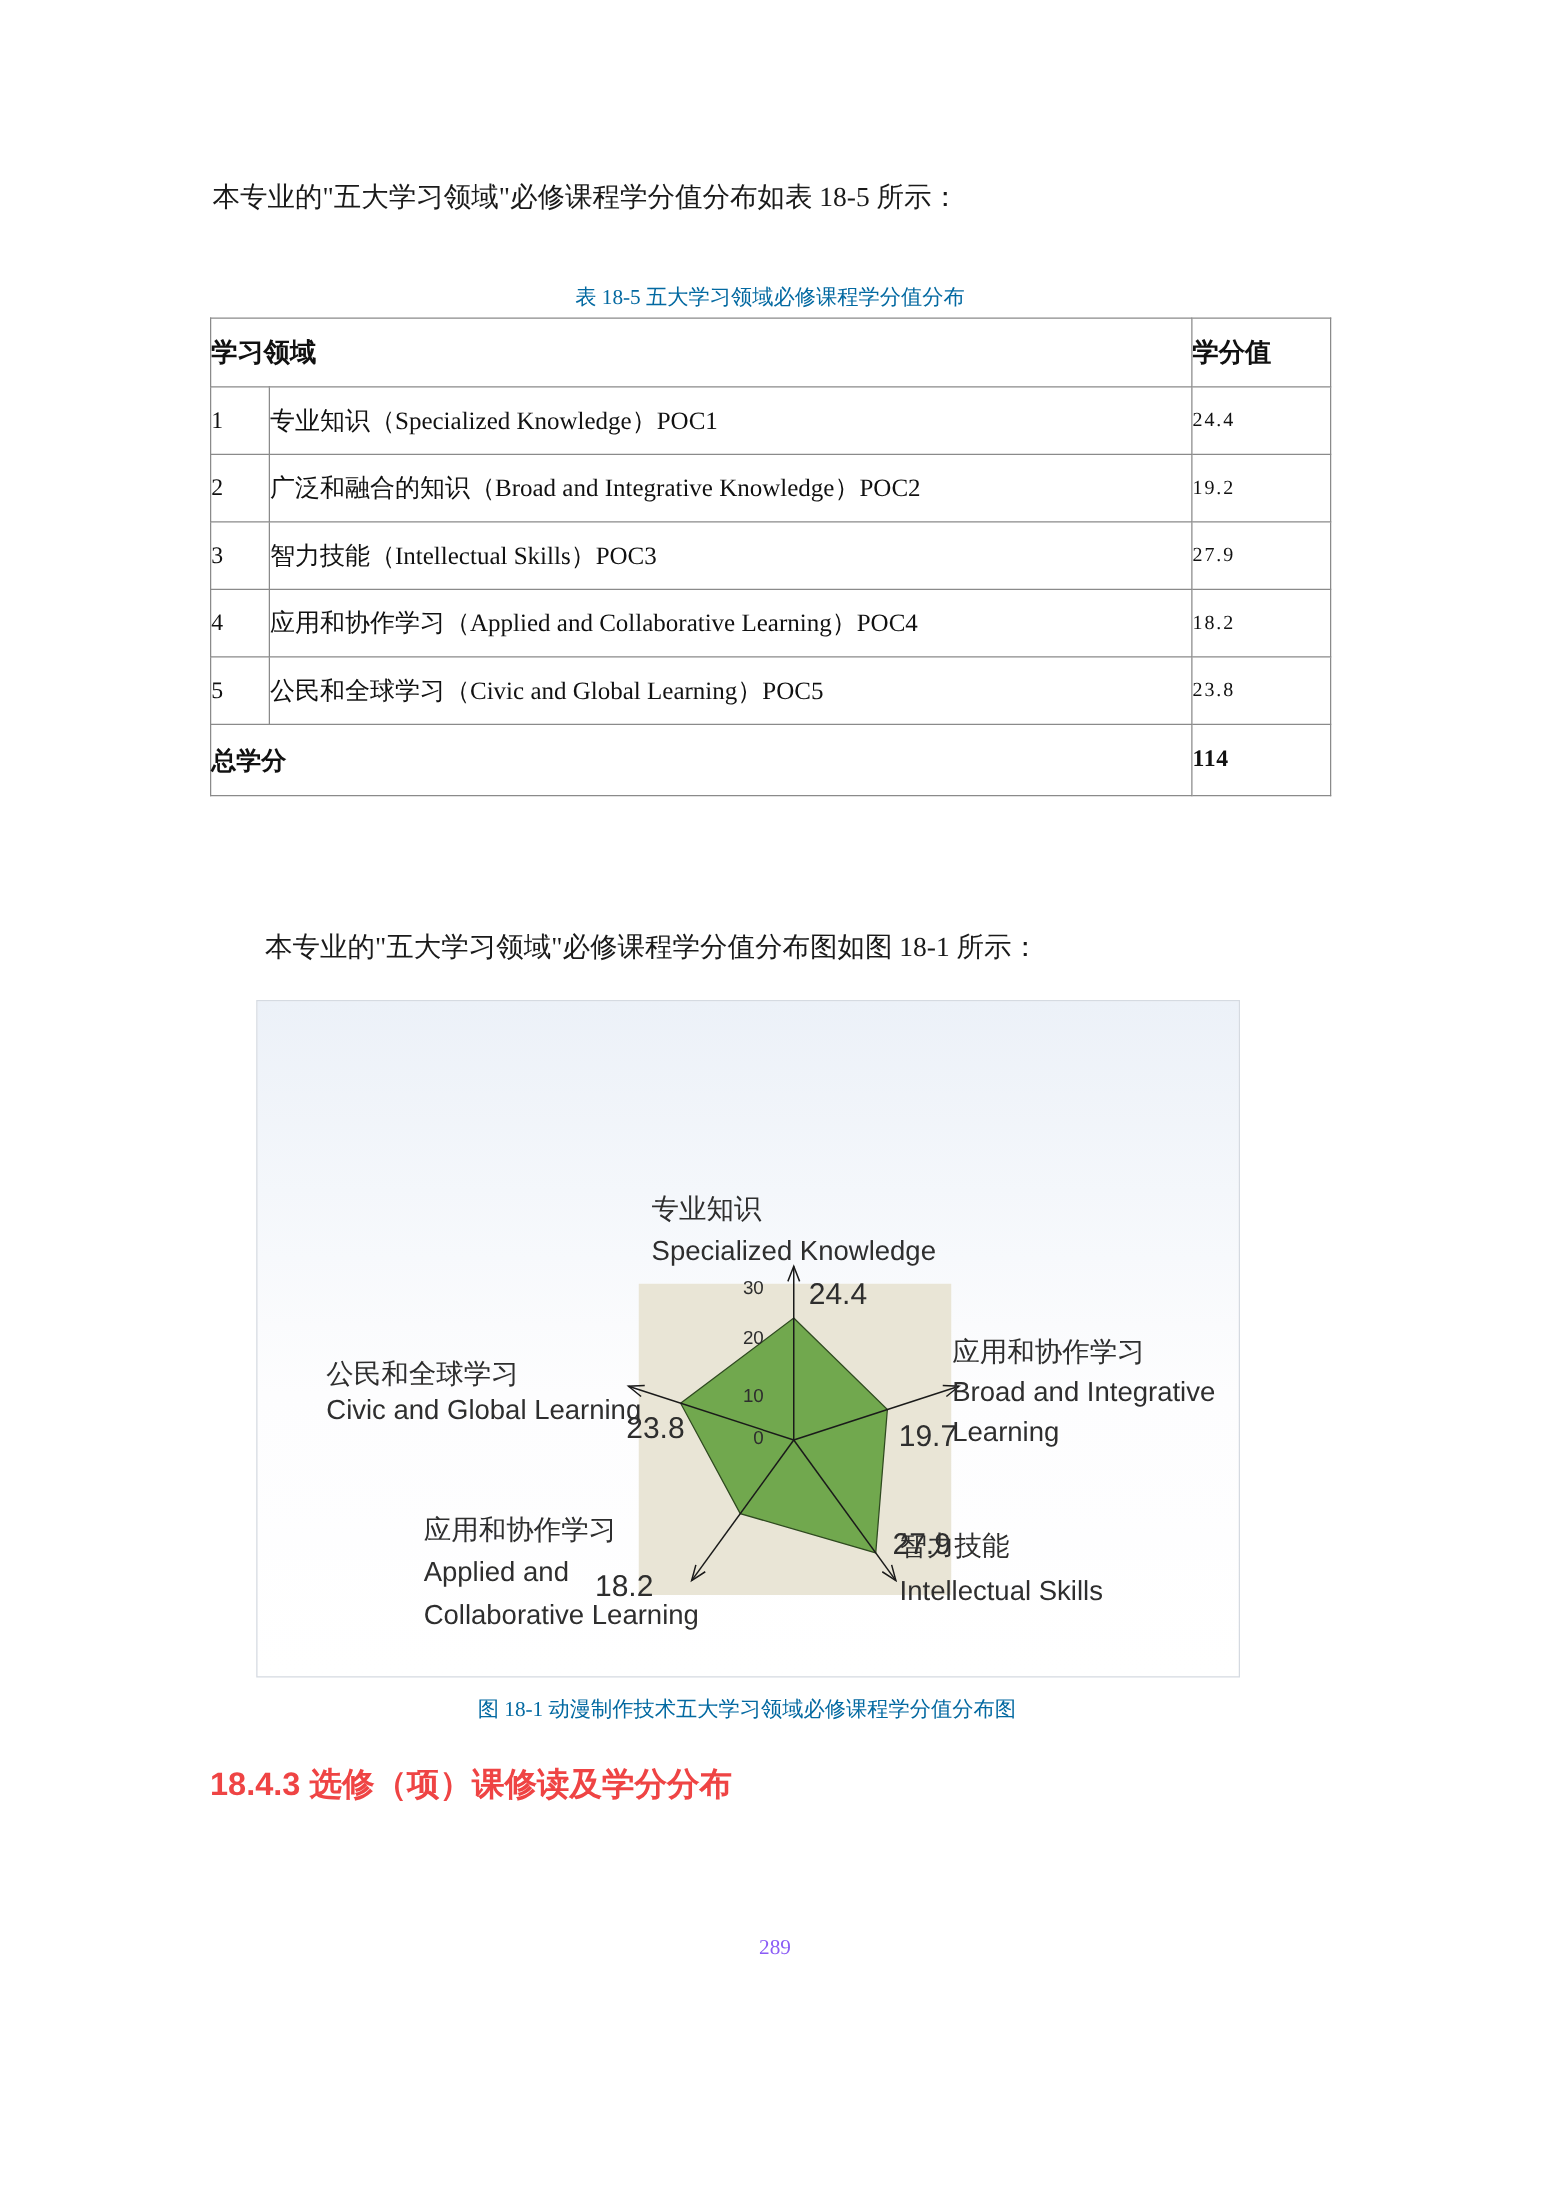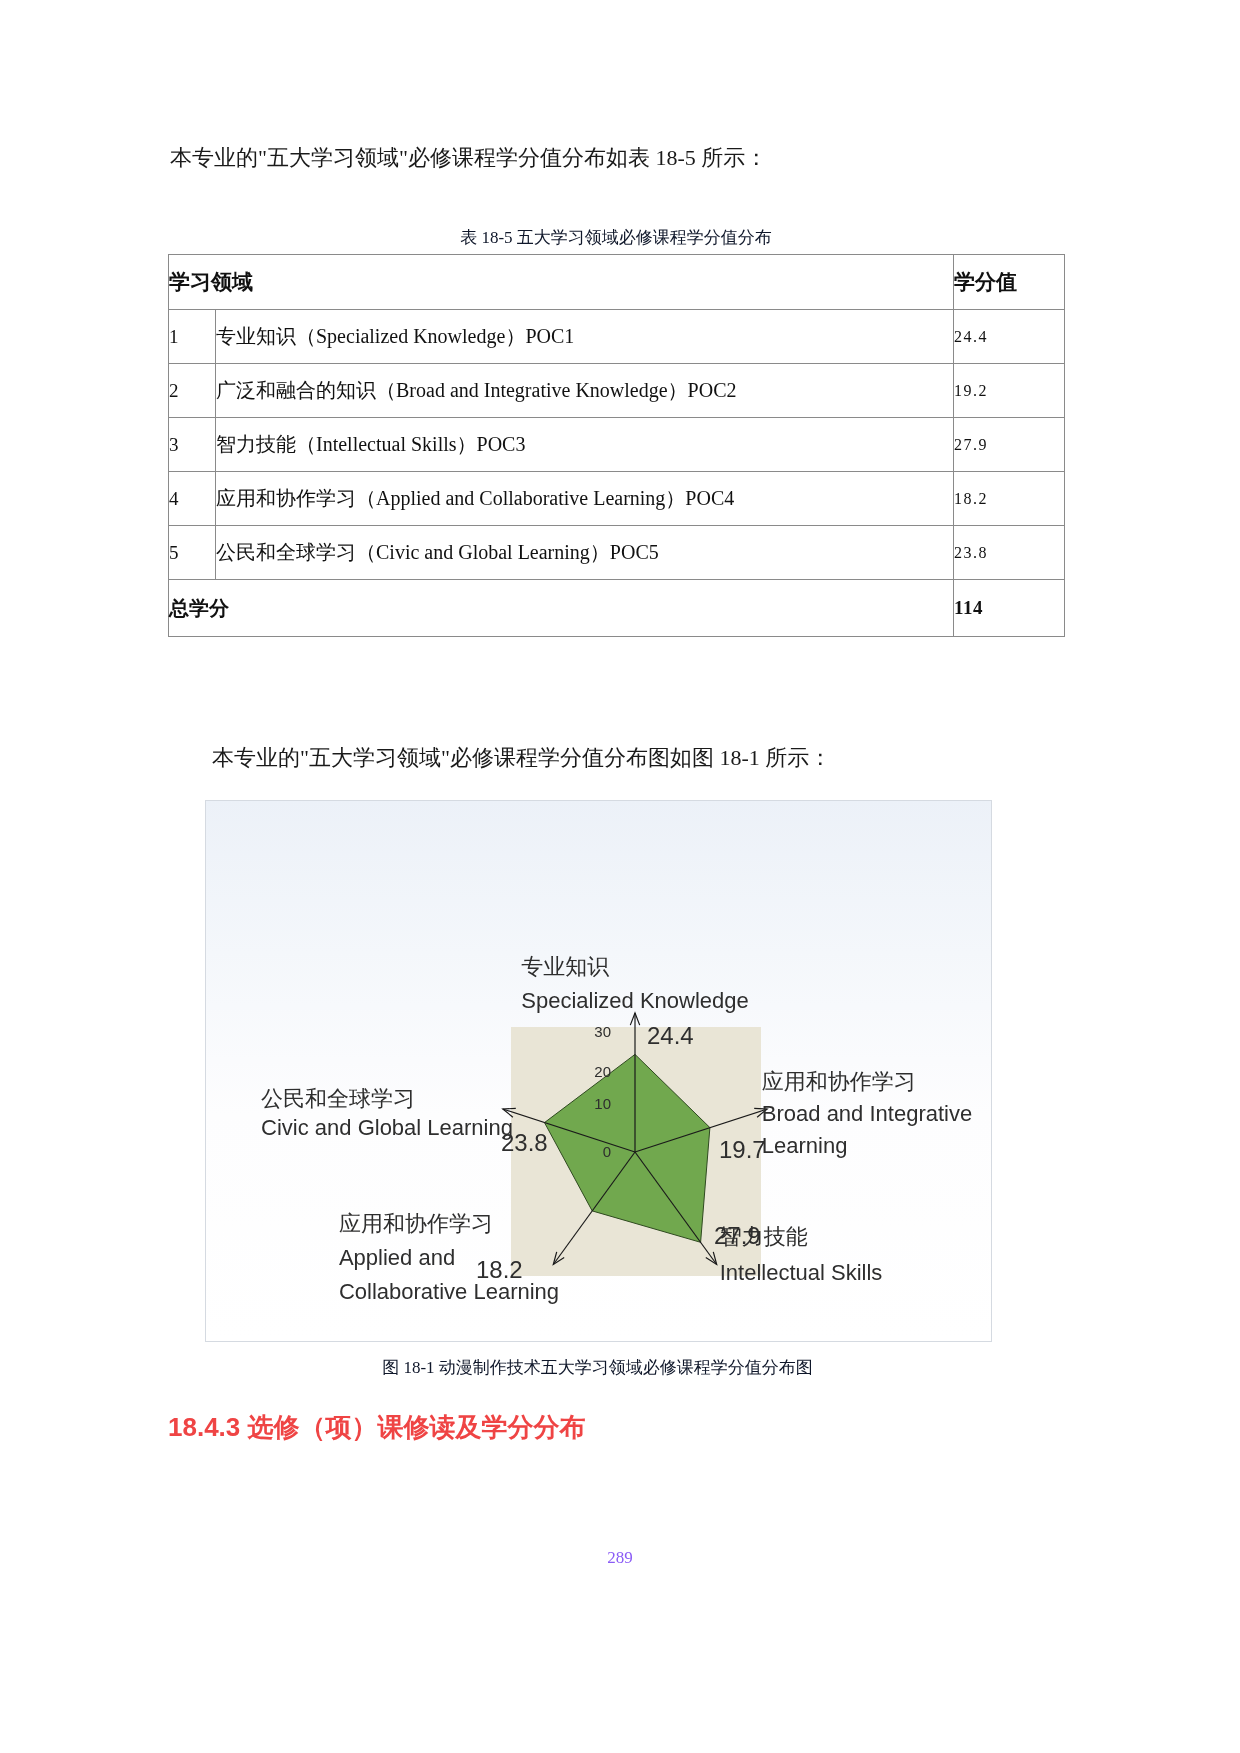--- a/index.html
+++ b/index.html
@@ -3,21 +3,21 @@
 <meta charset="utf-8">
 <style>
   html,body{margin:0;padding:0;background:#fff;}
   .page{position:relative;width:1240px;height:1753px;background:#ffffff;overflow:hidden;
         font-family:"Liberation Serif","DejaVu Serif",serif;color:#1a1a1a;}
 
   .para{position:absolute;font-size:22px;line-height:30px;white-space:nowrap;}
   #para1{left:170px;top:143px;}
   #para2{left:212px;top:743px;}
 
-  .small-caption{position:absolute;font-size:17px;text-align:center;white-space:nowrap;color:#0f172a;}
+  .small-caption{position:absolute;font-size:17px;text-align:center;white-space:nowrap;color:#0369a1;}
   #table-caption{left:168px;width:896px;top:226px;}
   #figure-caption{left:205px;width:785px;top:1356px;}
 
   
   #credits-table{position:absolute;left:168px;top:254px;width:896px;border-collapse:collapse;
                  table-layout:fixed;color:#111;}
   #credits-table td{border:1px solid #8a8a8a;text-align:left;vertical-align:middle;padding:0;}
   #credits-table .hdr-row td{height:54px;font-weight:bold;font-size:21px;}
   #credits-table .data-row td{height:53px;}
   #credits-table .cell-no{font-size:19px;}
@@ -126,21 +126,21 @@
         <line x1="429" y1="351" x2="510.7" y2="463.5" stroke="#1a1a1a" stroke-width="1.2"></line>
         <path d="M 499.8 456.4 L 510.7 463.5 L 507.3 450.9" fill="none" stroke="#1a1a1a" stroke-width="1.2"></path>
         <line x1="429" y1="351" x2="347.3" y2="463.5" stroke="#1a1a1a" stroke-width="1.2"></line>
         <path d="M 350.7 450.9 L 347.3 463.5 L 358.2 456.4" fill="none" stroke="#1a1a1a" stroke-width="1.2"></path>
         <line x1="429" y1="351" x2="296.8" y2="308.0" stroke="#1a1a1a" stroke-width="1.2"></line>
         <path d="M 309.8 307.4 L 296.8 308.0 L 306.9 316.2" fill="none" stroke="#1a1a1a" stroke-width="1.2"></path>
       </svg>
 
     <div id="tick-labels">
         <span class="tick-label" style="top: 350px;">0</span>
-        <span class="tick-label" style="top: 302px;">10</span>
+        <span class="tick-label" style="top: 316px;">10</span>
         <span class="tick-label" style="top: 270px;">20</span>
         <span class="tick-label" style="top: 230px;">30</span>
       </div>
 
     <div class="chart-label" id="cat-top">
       <div>专业知识</div>
       <div>Specialized Knowledge</div>
     </div>
     <div class="chart-label" id="cat-right">
       <div>应用和协作学习</div>

